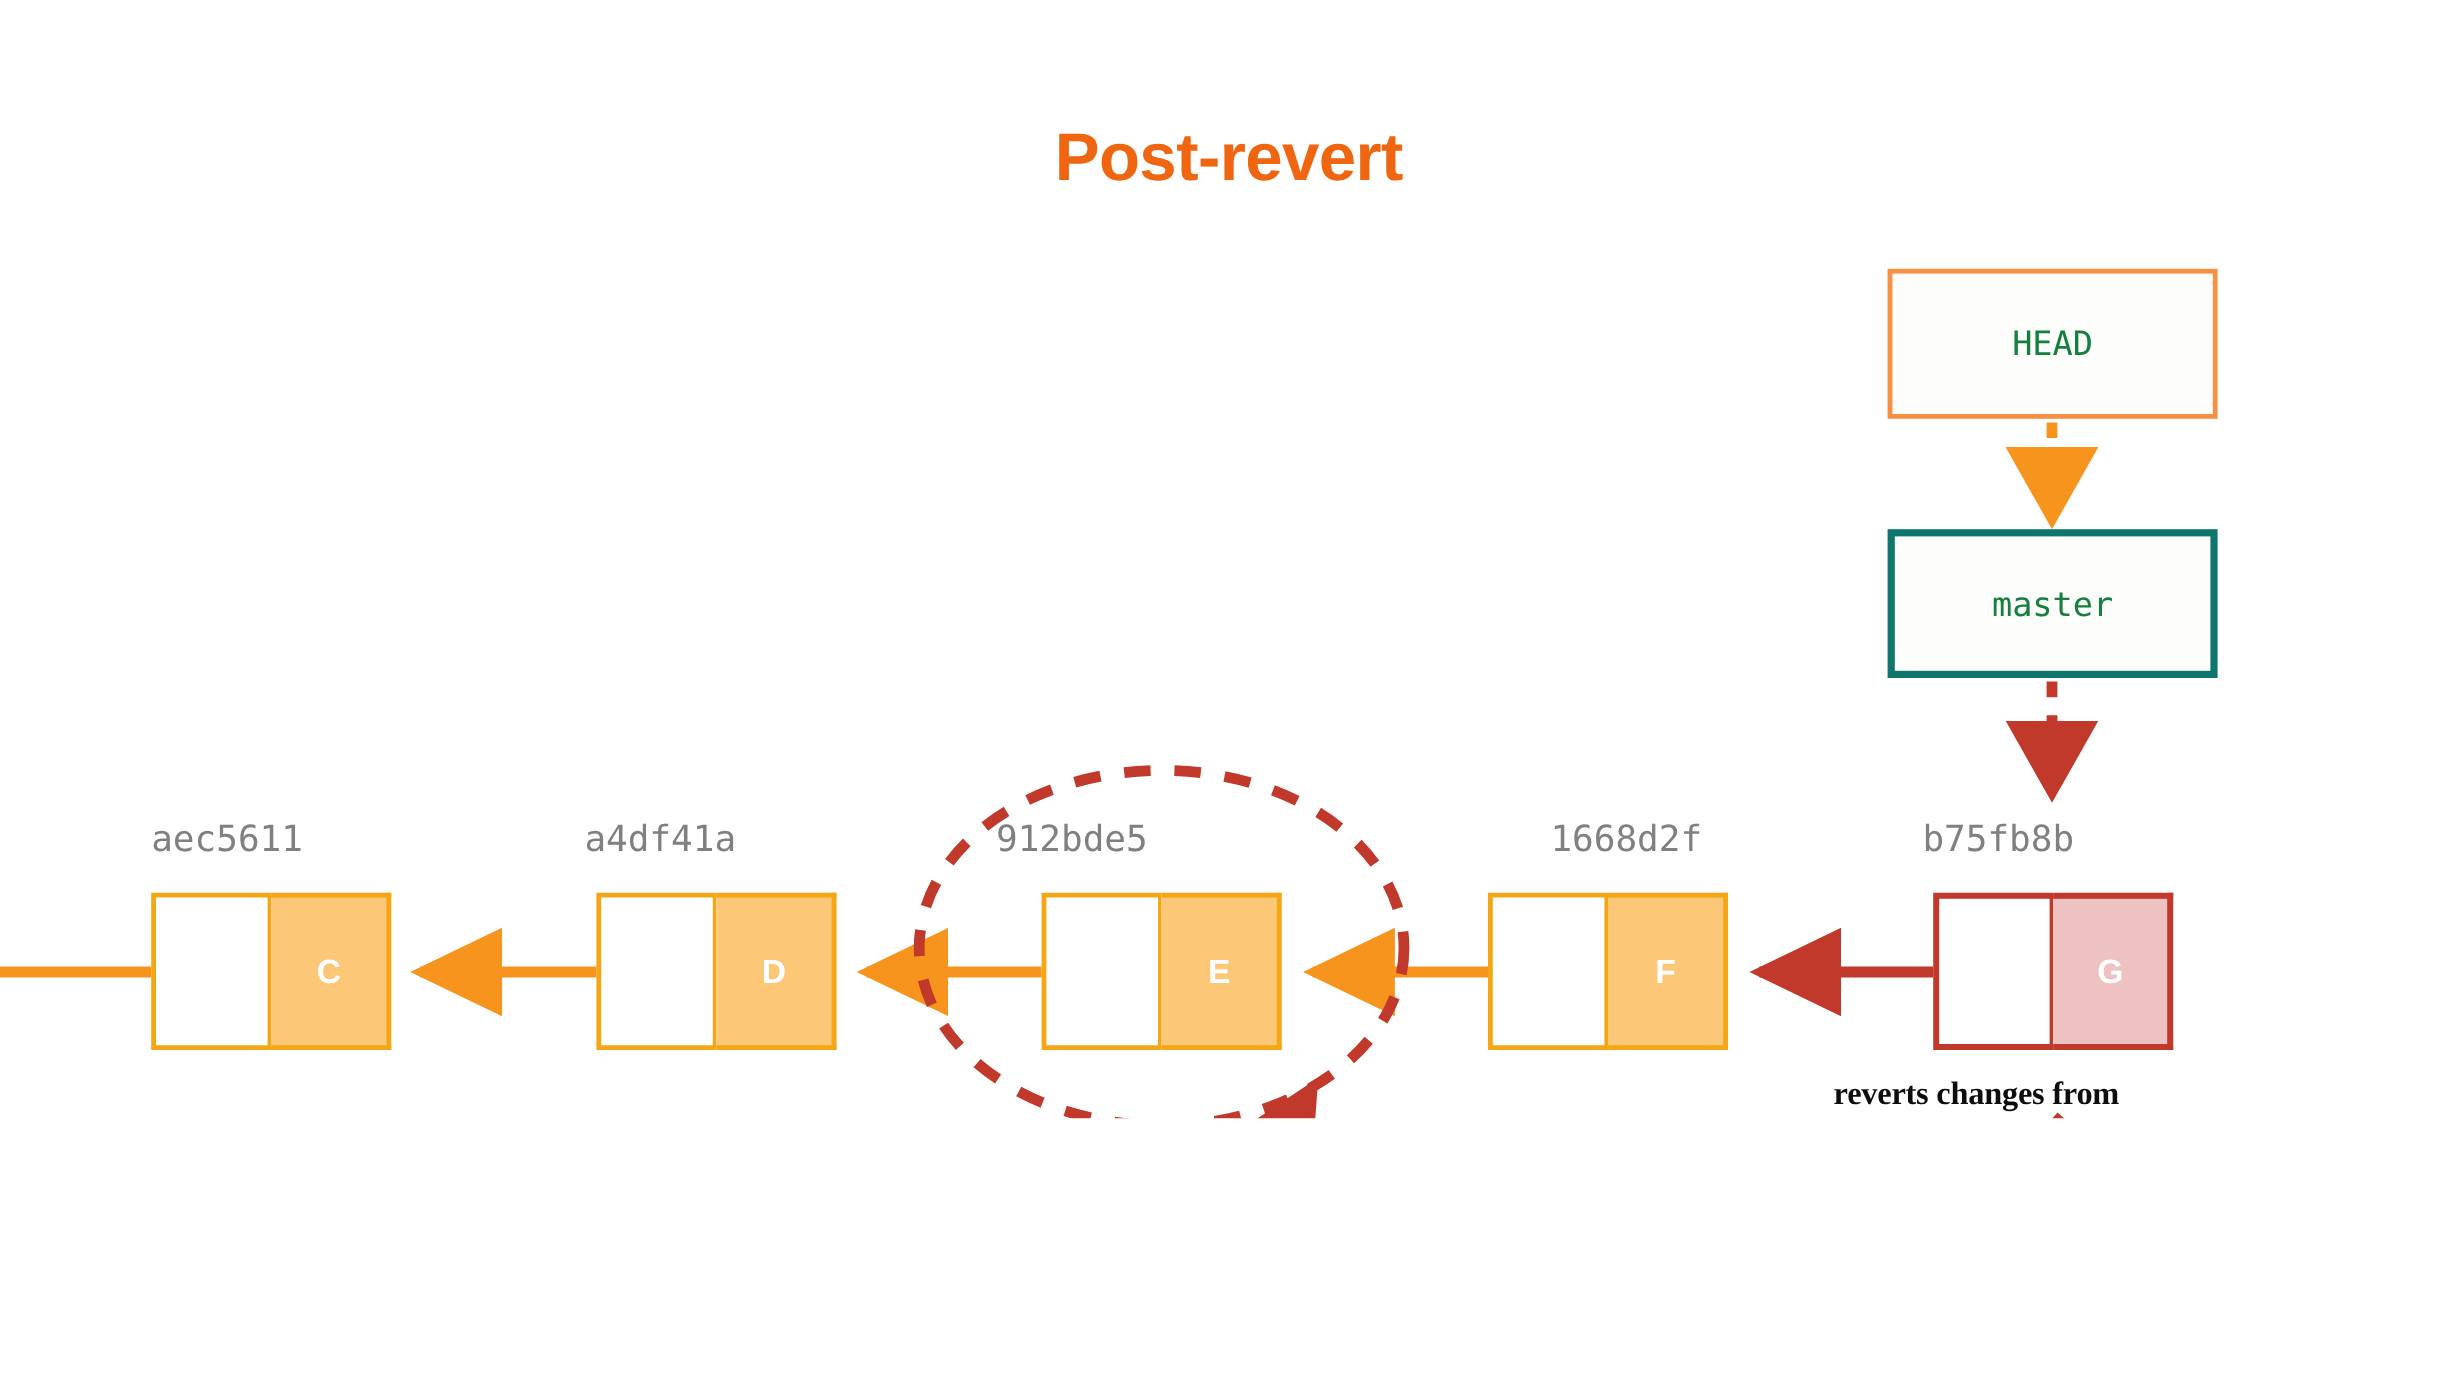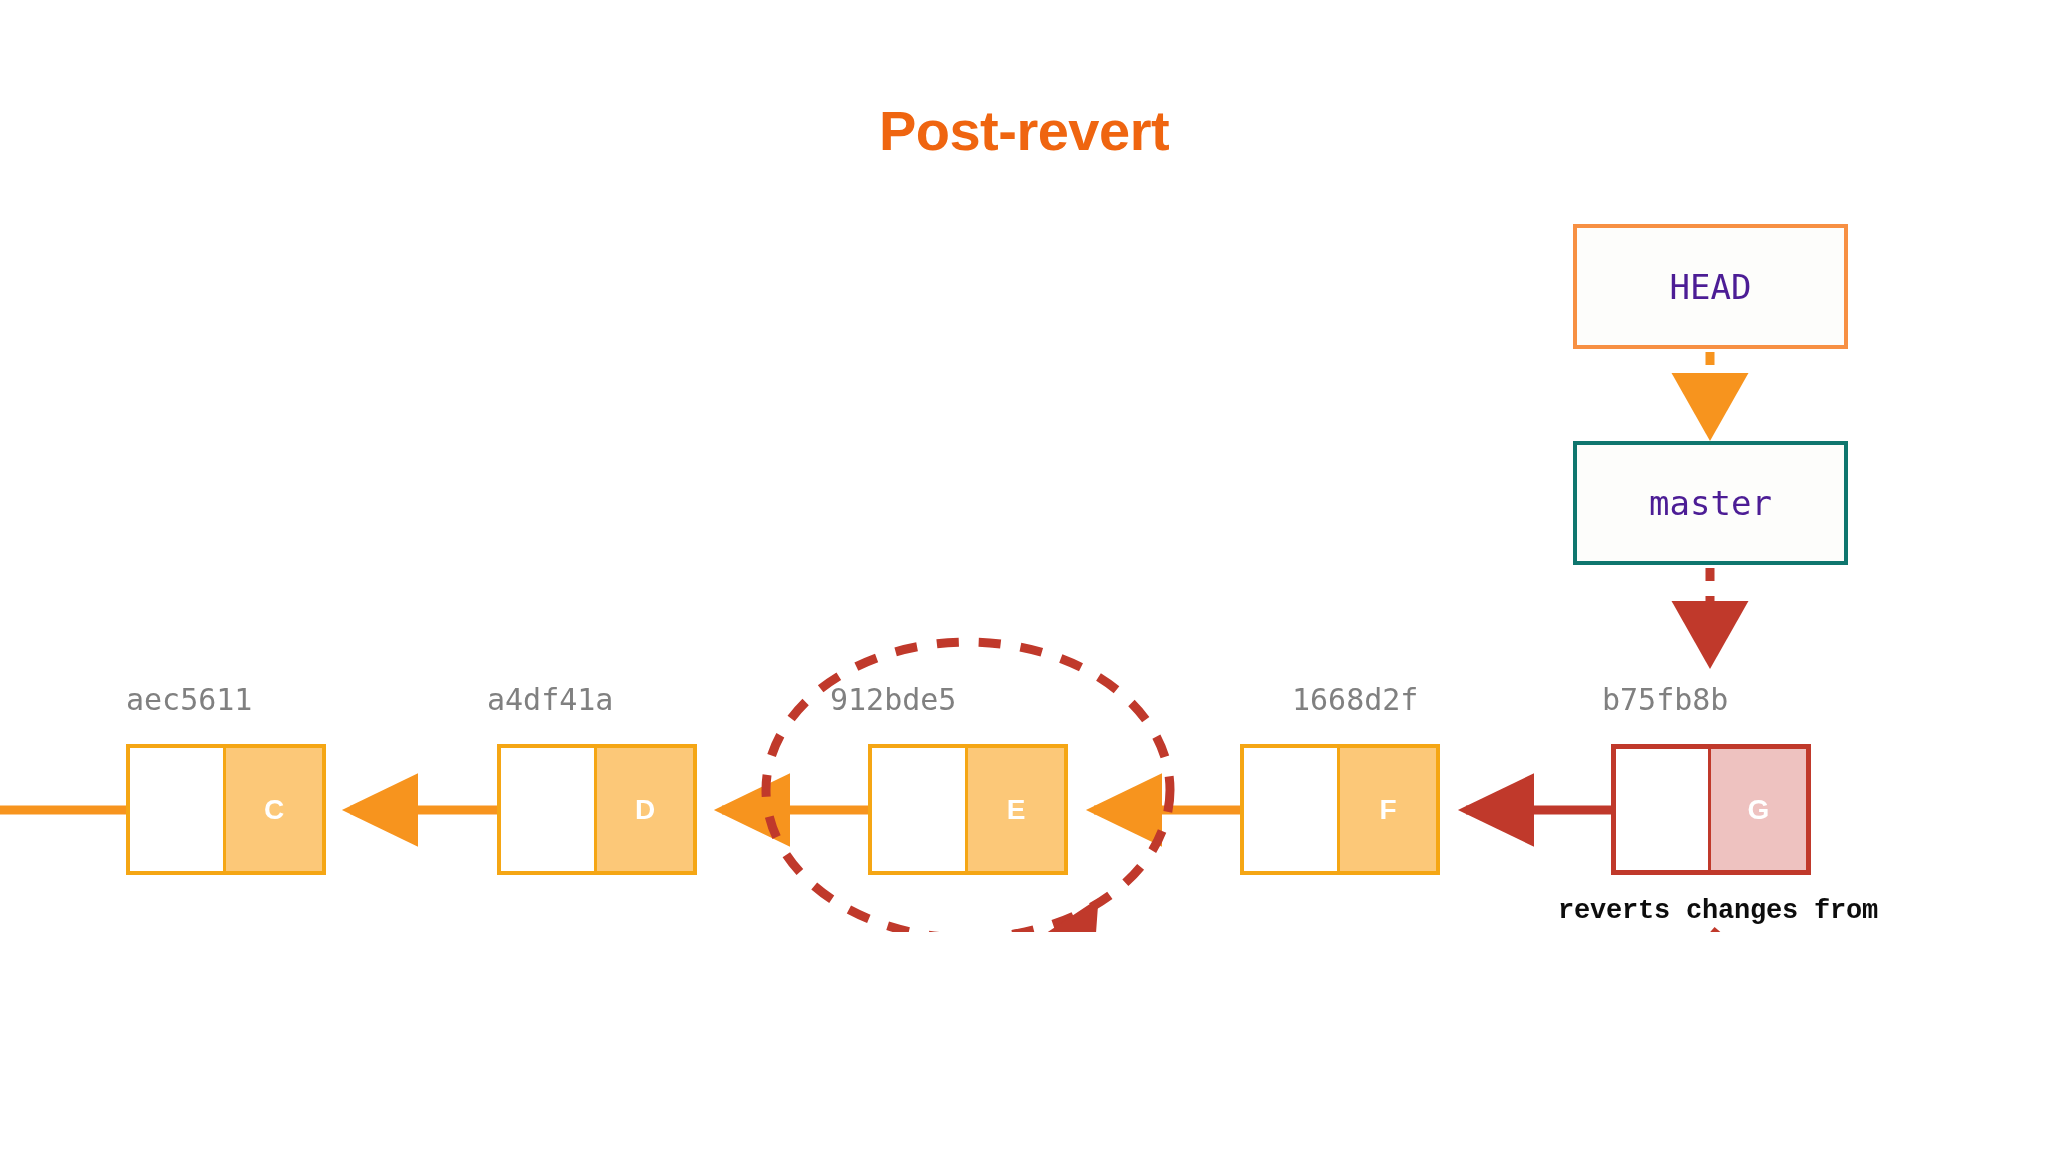--- a/index.html
+++ b/index.html
@@ -37,36 +37,36 @@
     letter-spacing: -0.5px;
   }
   .ref-box {
     position: absolute;
     box-sizing: border-box;
     background: #fdfdfb;
     display: flex;
     align-items: center;
     justify-content: center;
     font-family: "DejaVu Sans Mono", monospace;
-    font-size: 34px;
-    color: #4c1d95;
+    font-size: 28px;
+    color: #15803d;
   }
   .ref-head {
     left: 1573px;
     top: 224px;
     width: 275px;
     height: 125px;
     border: 4px solid #f79043;
   }
   .ref-master {
     left: 1573px;
     top: 441px;
     width: 275px;
     height: 124px;
-    border: 4px solid #0f766e;
+    border: 6px solid #0f766e;
   }
   .commit {
     position: absolute;
     box-sizing: border-box;
     width: 200px;
     height: 131px;
     top: 744px;
     display: flex;
   }
   .commit .half {
@@ -94,22 +94,21 @@
     text-align: left;
     font-family: "DejaVu Sans Mono", monospace;
     font-size: 30px;
     color: #808080;
   }
   .annot {
     position: absolute;
     left: 1528px;
     top: 896px;
     width: 380px;
-    text-align: center;
-    font-family: Liberation Mono, monospace;
+    font-family: Liberation Serif, serif;
     font-weight: bold;
     font-size: 27px;
     color: #0d0d0d;
     letter-spacing: -0.2px;
   }
 </style>
 </head>
 <body>
 
 <div id="stage">

